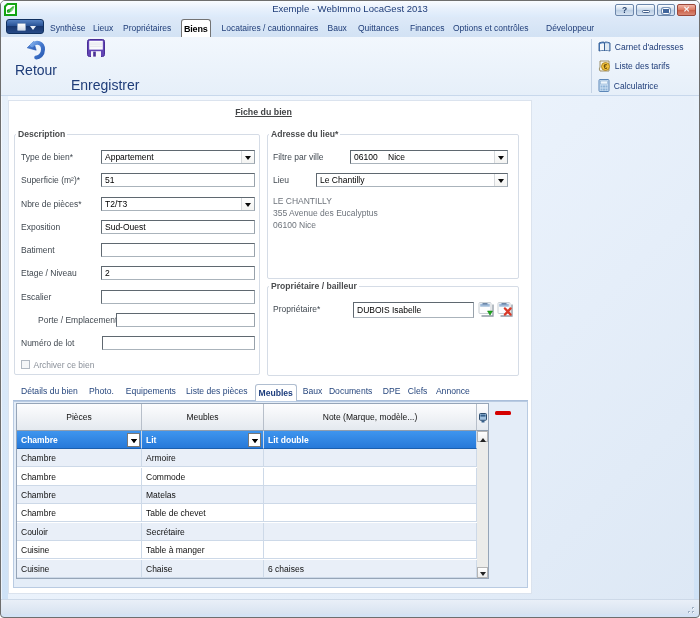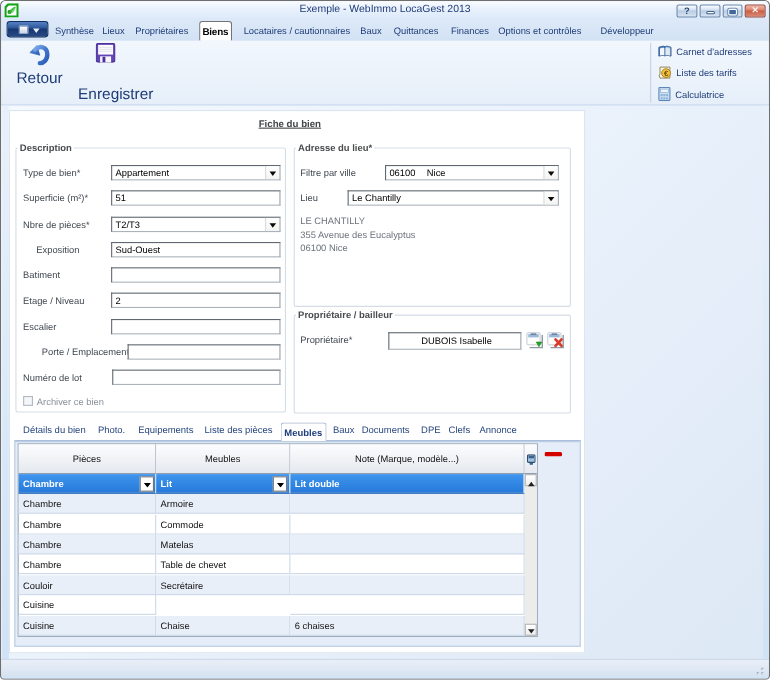--- a/index.html
+++ b/index.html
@@ -183,21 +183,21 @@
       <div class="gbox" style="left:258px;top:185px;width:252px;height:90px;">
         <span class="glabel">Propriétaire / bailleur</span>
       </div>
       <div id="formitems">
         <span class="flabel" style="left:12px;top:51px;">Type de bien*</span>
         <div class="tinput combo" style="left:92px;top:49px;width:154px;">Appartement<span class="arrowbtn"></span></div>
         <span class="flabel" style="left:12px;top:74px;">Superficie (m²)*</span>
         <div class="tinput" style="left:92px;top:72px;width:154px;">51</div>
         <span class="flabel" style="left:12px;top:98px;">Nbre de pièces*</span>
         <div class="tinput combo" style="left:92px;top:96px;width:154px;">T2/T3<span class="arrowbtn"></span></div>
-        <span class="flabel" style="left:12px;top:121px;margin-left:12px;">Exposition</span>
+        <span class="flabel" style="left:12px;top:121px;">Exposition</span>
         <div class="tinput" style="left:92px;top:119px;width:154px;">Sud-Ouest</div>
         <span class="flabel" style="left:12px;top:144px;">Batiment</span>
         <div class="tinput" style="left:92px;top:142px;width:154px;"></div>
         <span class="flabel" style="left:12px;top:167px;text-align:right;">Etage / Niveau</span>
         <div class="tinput" style="left:92px;top:165px;width:154px;">2</div>
         <span class="flabel" style="left:12px;top:191px;">Escalier</span>
         <div class="tinput" style="left:92px;top:189px;width:154px;"></div>
         <span class="flabel" style="left:29px;top:214px;">Porte / Emplacement</span>
         <div class="tinput" style="left:107px;top:212px;width:139px;"></div>
         <span class="flabel" style="left:12px;top:237px;">Numéro de lot</span>
@@ -207,21 +207,21 @@
 
         <span class="flabel" style="left:264px;top:51px;">Filtre par ville</span>
         <div class="tinput combo" style="left:341px;top:49px;width:158px;">06100<span style="position:absolute;left:37px;">Nice</span><span class="arrowbtn"></span></div>
         <span class="flabel" style="left:264px;top:74px;">Lieu</span>
         <div class="tinput combo" style="left:307px;top:72px;width:192px;">Le Chantilly<span class="arrowbtn"></span></div>
         <span class="graytext" style="left:264px;top:95px;">LE CHANTILLY</span>
         <span class="graytext" style="left:264px;top:107px;">355 Avenue des Eucalyptus</span>
         <span class="graytext" style="left:264px;top:119px;">06100 Nice</span>
 
         <span class="flabel" style="left:264px;top:203px;">Propriétaire*</span>
-        <div class="tinput" style="left:344px;top:201px;width:121px;height:16px;line-height:14px;text-align:center;">DUBOIS Isabelle</div>
+        <div class="tinput" style="left:344px;top:201px;width:121px;height:16px;line-height:14px;">DUBOIS Isabelle</div>
         <svg class="abs" style="left:469px;top:200px;" width="16" height="17" viewBox="0 0 16 17">
           <path d="M3.5 15 H15 V3.5" fill="none" stroke="#8e99a4" stroke-width="1.3"></path>
           <rect x="1" y="1.5" width="12" height="11" rx="1" fill="#fdfdfe" stroke="#c3c9cf" stroke-width="0.9"></rect>
           <rect x="2.2" y="2.7" width="9.6" height="3" fill="#9db9d8"></rect>
           <rect x="4.5" y="2" width="5" height="1.6" fill="#6d87a8"></rect>
           <path d="M9.5 10 L14.5 10 L12 14.2 Z" fill="#1fab1f" stroke="#0c7a0c" stroke-width="0.5"></path>
         </svg>
         <svg class="abs" style="left:488px;top:200px;" width="16" height="17" viewBox="0 0 16 17">
           <path d="M3.5 15 H15 V3.5" fill="none" stroke="#8e99a4" stroke-width="1.3"></path>
           <rect x="1" y="1.5" width="12" height="11" rx="1" fill="#fdfdfe" stroke="#c3c9cf" stroke-width="0.9"></rect>
@@ -271,20 +271,21 @@
           <div class="gcell rowalt" style="left:0;top:82.1px;width:125px;">Chambre</div>
           <div class="gcell rowalt" style="left:125px;top:82.1px;width:122px;">Matelas</div>
           <div class="gcell rowalt" style="left:247px;top:82.1px;width:213px;"></div>
           <div class="gcell" style="left:0;top:100.4px;width:125px;">Chambre</div>
           <div class="gcell" style="left:125px;top:100.4px;width:122px;">Table de chevet</div>
           <div class="gcell" style="left:247px;top:100.4px;width:213px;"></div>
           <div class="gcell rowalt" style="left:0;top:118.8px;width:125px;">Couloir</div>
           <div class="gcell rowalt" style="left:125px;top:118.8px;width:122px;">Secrétaire</div>
           <div class="gcell rowalt" style="left:247px;top:118.8px;width:213px;"></div>
           <div class="gcell" style="left:0;top:137.1px;width:125px;">Cuisine</div>
+          <div class="gcell" style="left:125px;top:137.1px;width:122px;">Table à manger</div>
           <div class="gcell" style="left:247px;top:137.1px;width:213px;"></div>
           <div class="gcell rowalt" style="left:0;top:155.5px;width:125px;">Cuisine</div>
           <div class="gcell rowalt" style="left:125px;top:155.5px;width:122px;">Chaise</div>
           <div class="gcell rowalt" style="left:247px;top:155.5px;width:213px;">6 chaises</div>
           <div id="vsb">
             <div class="sbbtn" style="top:0;">
                 <span class="tri-up"></span>
               </div>
             <div class="sbbtn" style="top:136px;">
                 <span class="tri-dn"></span>

